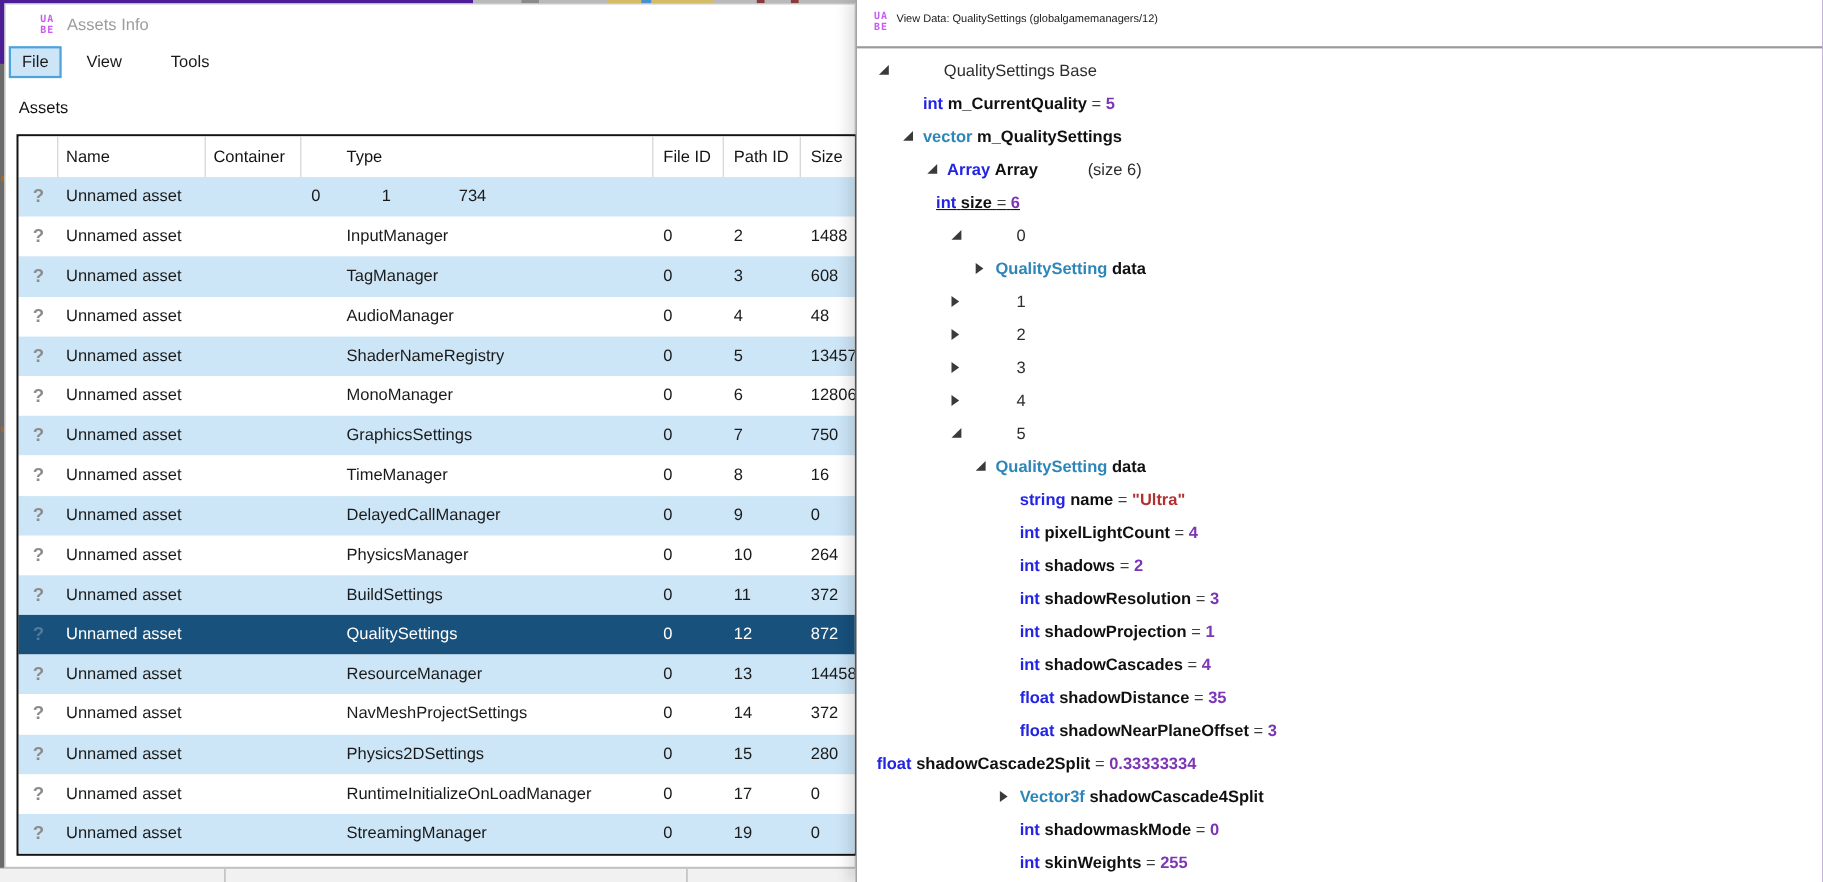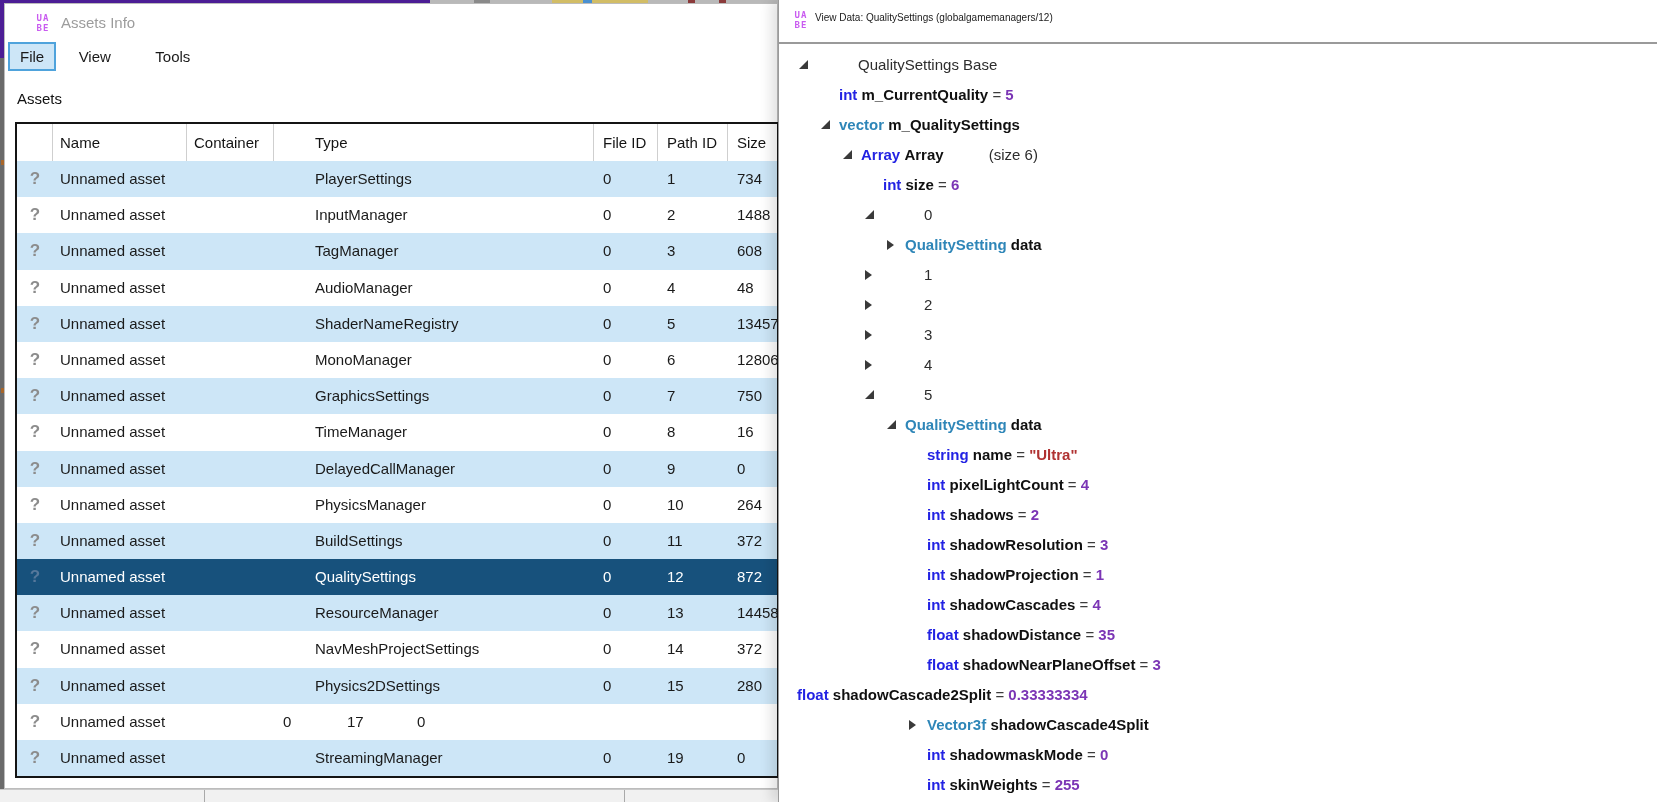--- a/index.html
+++ b/index.html
@@ -110,21 +110,20 @@
         <div class="hcell c3">Type</div>
         <div class="hcell c4">File ID</div>
         <div class="hcell c5">Path ID</div>
         <div class="hcell c6 last">Size</div>
       </div>
       <div>
           <div class="trow alt">
             <div class="cell c0 qicon">?</div>
             <div class="cell c1">Unnamed asset</div>
             <div class="cell c2"></div>
-            <div class="cell c3">PlayerSettings</div>
             <div class="cell c4">0</div>
             <div class="cell c5">1</div>
             <div class="cell c6">734</div>
           </div>
           <div class="trow plain">
             <div class="cell c0 qicon">?</div>
             <div class="cell c1">Unnamed asset</div>
             <div class="cell c2"></div>
             <div class="cell c3">InputManager</div>
             <div class="cell c4">0</div>
@@ -245,20 +244,21 @@
             <div class="cell c2"></div>
             <div class="cell c3">Physics2DSettings</div>
             <div class="cell c4">0</div>
             <div class="cell c5">15</div>
             <div class="cell c6">280</div>
           </div>
           <div class="trow plain">
             <div class="cell c0 qicon">?</div>
             <div class="cell c1">Unnamed asset</div>
             <div class="cell c2"></div>
+            <div class="cell c3">RuntimeInitializeOnLoadManager</div>
             <div class="cell c4">0</div>
             <div class="cell c5">17</div>
             <div class="cell c6">0</div>
           </div>
           <div class="trow alt">
             <div class="cell c0 qicon">?</div>
             <div class="cell c1">Unnamed asset</div>
             <div class="cell c2"></div>
             <div class="cell c3">StreamingManager</div>
             <div class="cell c4">0</div>
@@ -275,21 +275,21 @@
         <div>UA</div>
         <div>BE</div>
       </div>
       <div class="title-text-active">View Data: QualitySettings (globalgamemanagers/12)</div>
     </div>
     <div class="tree">
         <div class="ntrow" style="padding-left: 20px;"><span class="glyph"><span class="tri-exp"></span></span><span class="seg-plain">QualitySettings Base</span></div>
         <div class="ntrow" style="padding-left: 42px;"><span class="glyph"></span><span class="seg-kw">int</span> <span class="seg-name">m_CurrentQuality</span> <span class="seg-eq">=</span> <span class="seg-num">5</span></div>
         <div class="ntrow" style="padding-left: 42px;"><span class="glyph"><span class="tri-exp"></span></span><span class="seg-obj">vector</span> <span class="seg-name">m_QualitySettings</span></div>
         <div class="ntrow" style="padding-left: 64px;"><span class="glyph"><span class="tri-exp"></span></span><span class="seg-kw">Array</span> <span class="seg-name">Array</span> <span class="seg-plain">(size 6)</span></div>
-        <div class="ntrow" style="padding-left: 86px;"><span class="glyph"></span><span class="seg-kw">int</span> <span class="seg-name">size</span> <span class="seg-eq">=</span> <span class="seg-num">6</span></div>
+        <div class="ntrow" style="padding-left: 54px; text-decoration: underline;"><span class="glyph"></span><span class="seg-kw">int</span> <span class="seg-name">size</span> <span class="seg-eq">=</span> <span class="seg-num">6</span></div>
         <div class="ntrow" style="padding-left: 86px;"><span class="glyph"><span class="tri-exp"></span></span><span class="seg-plain">0</span></div>
         <div class="ntrow" style="padding-left: 108px;"><span class="glyph"><span class="tri-col"></span></span><span class="seg-obj">QualitySetting</span> <span class="seg-name">data</span></div>
         <div class="ntrow" style="padding-left: 86px;"><span class="glyph"><span class="tri-col"></span></span><span class="seg-plain">1</span></div>
         <div class="ntrow" style="padding-left: 86px;"><span class="glyph"><span class="tri-col"></span></span><span class="seg-plain">2</span></div>
         <div class="ntrow" style="padding-left: 86px;"><span class="glyph"><span class="tri-col"></span></span><span class="seg-plain">3</span></div>
         <div class="ntrow" style="padding-left: 86px;"><span class="glyph"><span class="tri-col"></span></span><span class="seg-plain">4</span></div>
         <div class="ntrow" style="padding-left: 86px;"><span class="glyph"><span class="tri-exp"></span></span><span class="seg-plain">5</span></div>
         <div class="ntrow" style="padding-left: 108px;"><span class="glyph"><span class="tri-exp"></span></span><span class="seg-obj">QualitySetting</span> <span class="seg-name">data</span></div>
         <div class="ntrow" style="padding-left: 130px;"><span class="glyph"></span><span class="seg-kw">string</span> <span class="seg-name">name</span> <span class="seg-eq">=</span> <span class="seg-str">"Ultra"</span></div>
         <div class="ntrow" style="padding-left: 130px;"><span class="glyph"></span><span class="seg-kw">int</span> <span class="seg-name">pixelLightCount</span> <span class="seg-eq">=</span> <span class="seg-num">4</span></div>

